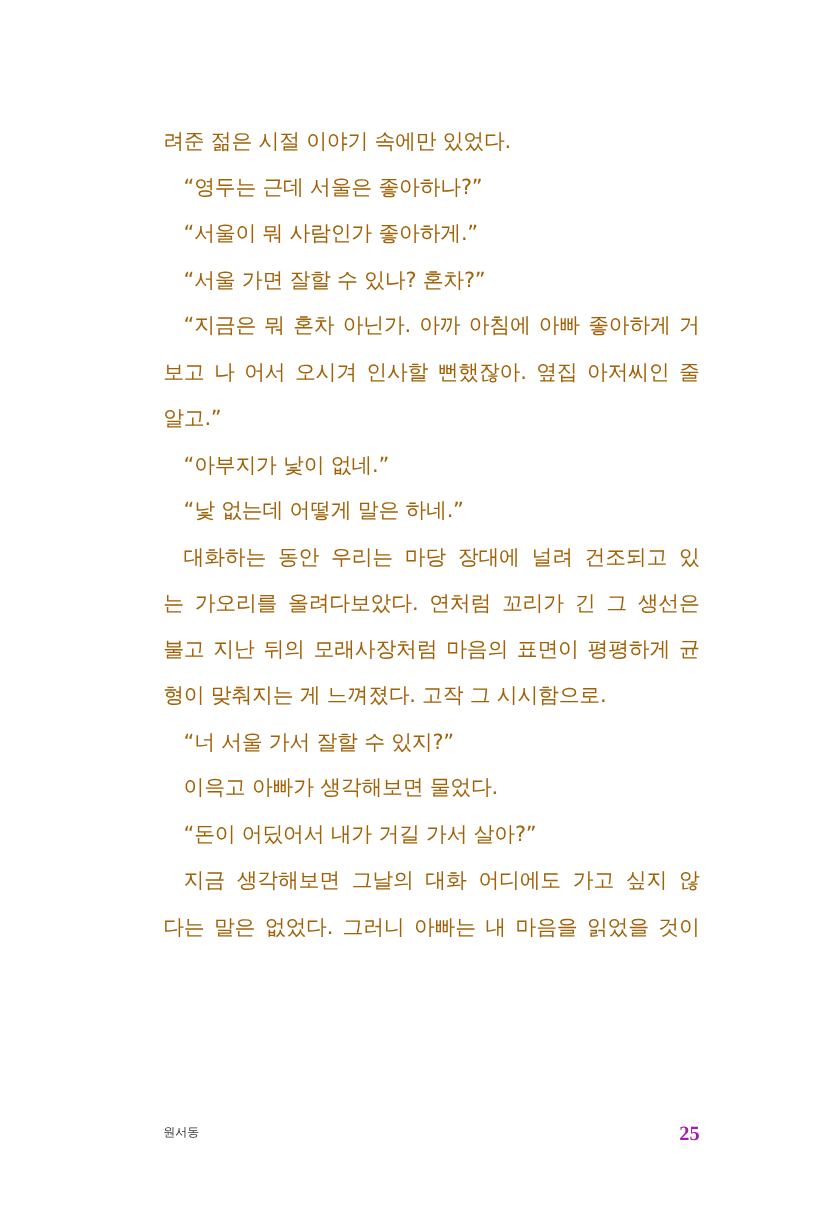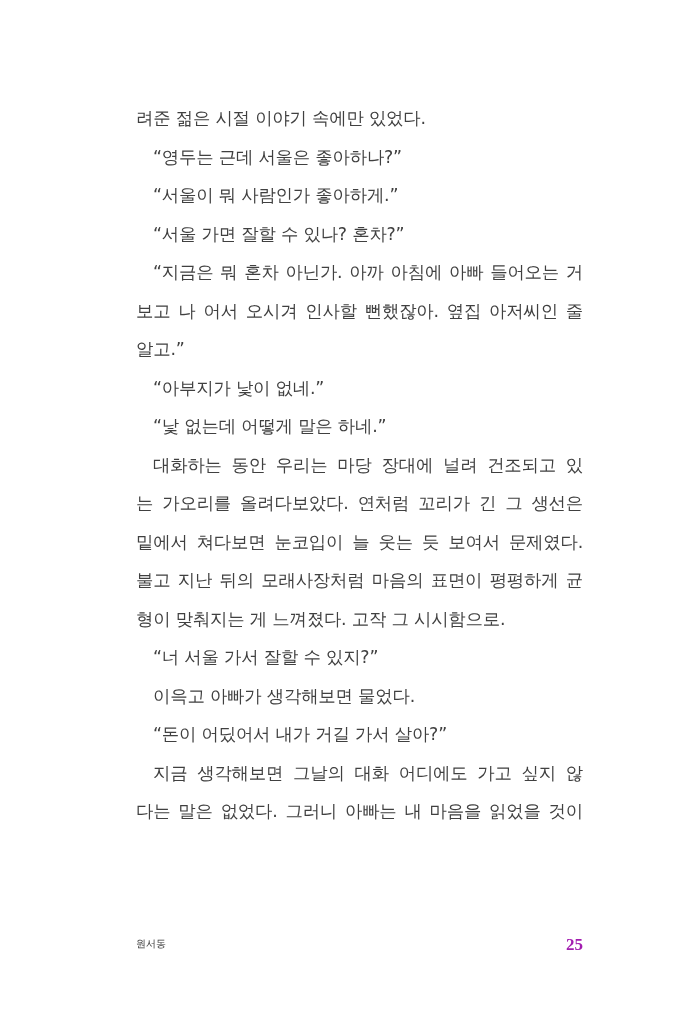--- a/index.html
+++ b/index.html
@@ -4,21 +4,21 @@
 <style>
   html, body { margin: 0; padding: 0; background: #ffffff; }
   body { width: 696px; height: 1024px; position: relative; overflow: hidden; }
   .page {
     position: absolute; left: 0; top: 0; width: 696px; height: 1024px;
     background: #ffffff;
   }
   .text-block {
     position: absolute; left: 136px; top: 99px; width: 447px;
     font-family: "DejaVu Sans", sans-serif;
-    color: #404040;
+    color: #a16207;
     font-size: 17.4px;
     line-height: 38.5px;
     letter-spacing: -0.2px;
   }
   .line {
     display: block; height: 38.5px; white-space: nowrap; overflow: visible;
   }
   .line.justify {
     text-align: justify; text-align-last: justify;
   }
@@ -36,28 +36,27 @@
 </style>
 </head>
 <body>
 
 <div class="page">
   <div class="text-block">
     <span class="line">려준 젊은 시절 이야기 속에만 있었다.</span>
     <span class="line indent">“영두는 근데 서울은 좋아하나?”</span>
     <span class="line indent">“서울이 뭐 사람인가 좋아하게.”</span>
     <span class="line indent">“서울 가면 잘할 수 있나? 혼차?”</span>
-    <span class="line indent justify">“지금은 뭐 혼차 아닌가. 아까 아침에 아빠 들어오는 거</span>
+    <span class="line indent justify">“지금은 뭐 혼차 아닌가. 아까 아침에 아빠 좋아하게 거</span>
     <span class="line justify">보고 나 어서 오시겨 인사할 뻔했잖아. 옆집 아저씨인 줄</span>
     <span class="line">알고.”</span>
     <span class="line indent">“아부지가 낯이 없네.”</span>
     <span class="line indent">“낯 없는데 어떻게 말은 하네.”</span>
     <span class="line indent justify">대화하는 동안 우리는 마당 장대에 널려 건조되고 있</span>
     <span class="line justify">는 가오리를 올려다보았다. 연처럼 꼬리가 긴 그 생선은</span>
-    <span class="line justify">밑에서 쳐다보면 눈코입이 늘 웃는 듯 보여서 문제였다.</span>
     <span class="line justify">불고 지난 뒤의 모래사장처럼 마음의 표면이 평평하게 균</span>
     <span class="line">형이 맞춰지는 게 느껴졌다. 고작 그 시시함으로.</span>
     <span class="line indent">“너 서울 가서 잘할 수 있지?”</span>
     <span class="line indent">이윽고 아빠가 생각해보면 물었다.</span>
     <span class="line indent">“돈이 어딨어서 내가 거길 가서 살아?”</span>
     <span class="line indent justify">지금 생각해보면 그날의 대화 어디에도 가고 싶지 않</span>
     <span class="line justify">다는 말은 없었다. 그러니 아빠는 내 마음을 읽었을 것이</span>
   </div>
 
   <div class="footer-title">원서동</div>

